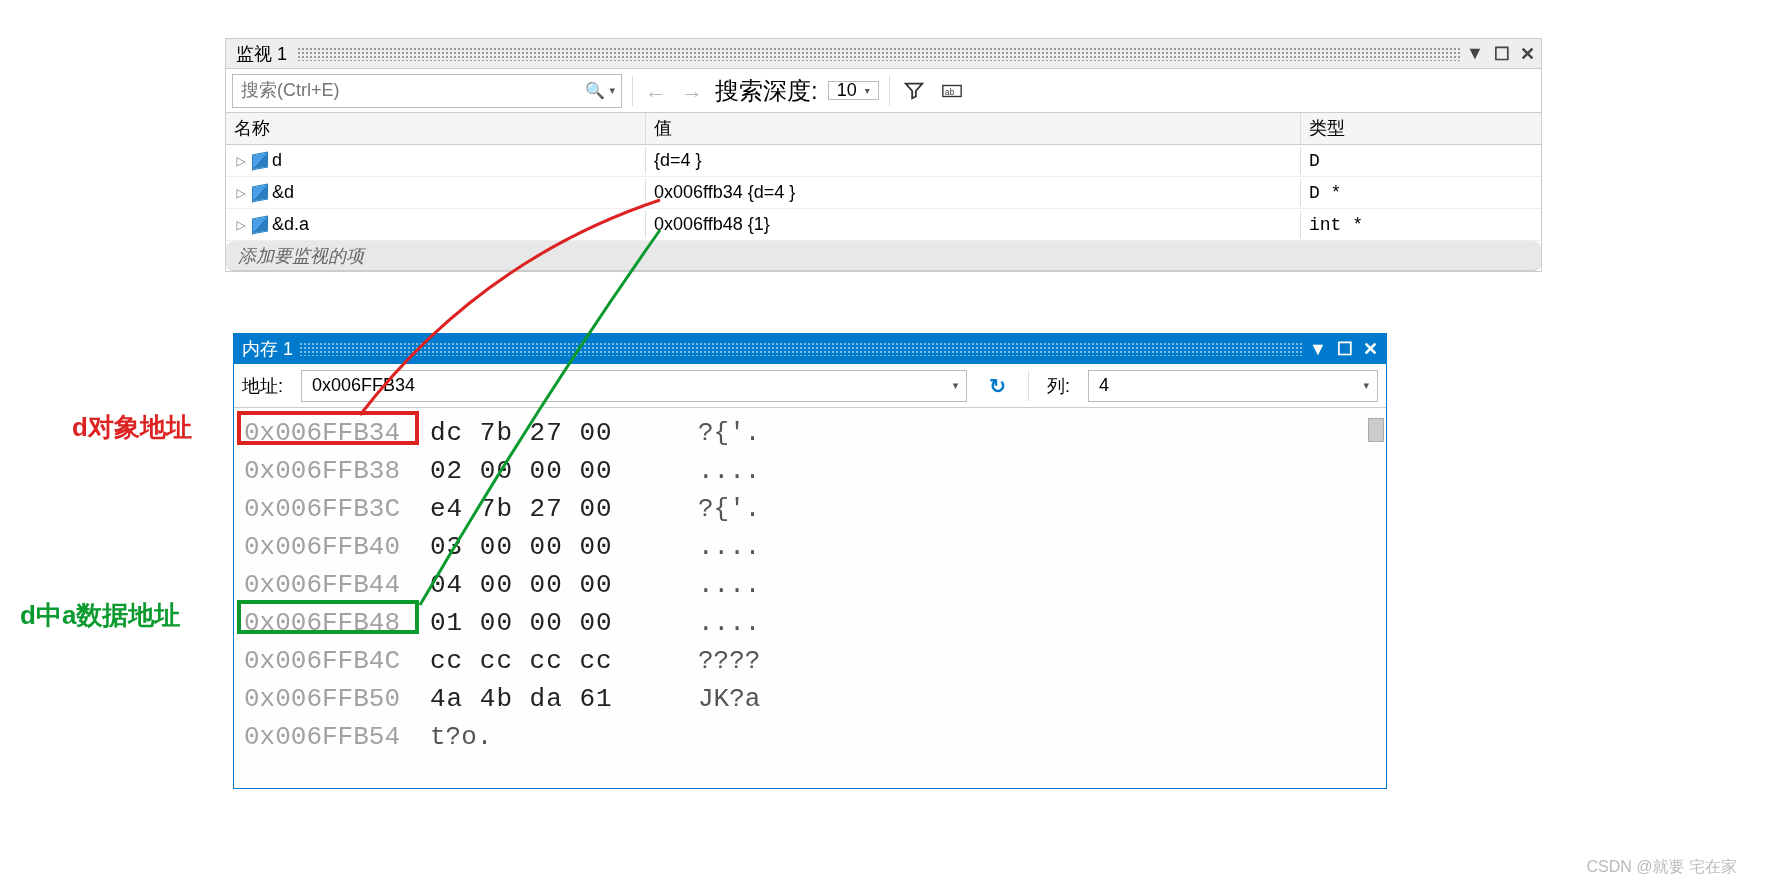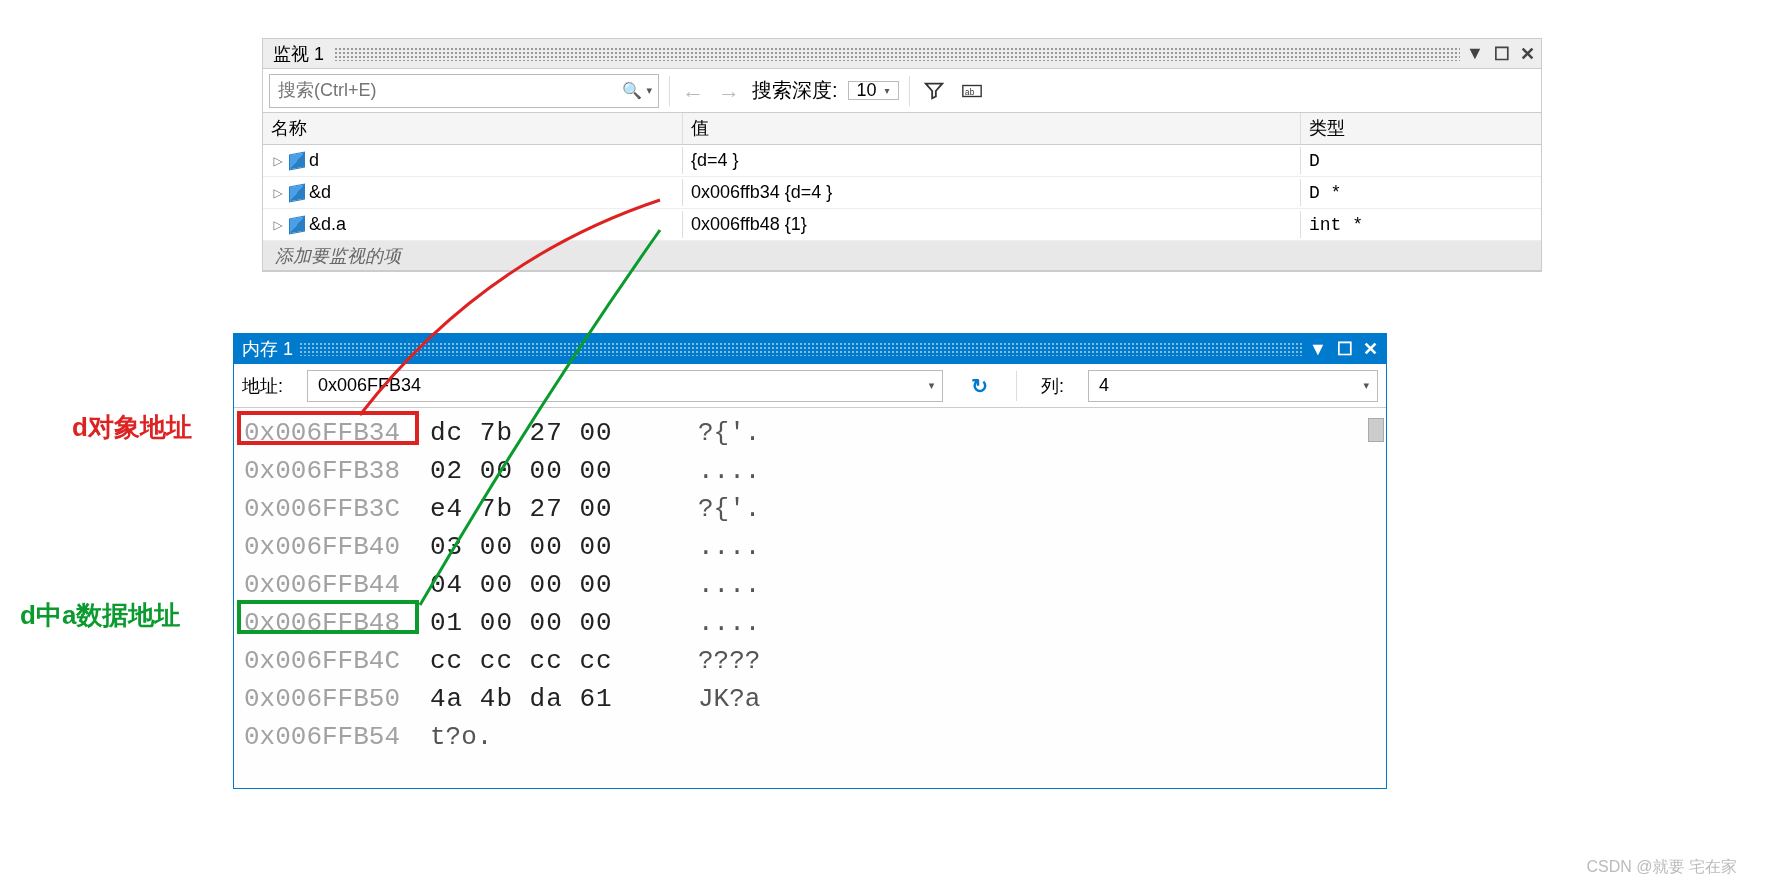--- a/index.html
+++ b/index.html
@@ -7,21 +7,20 @@
     margin: 0;
     font-family: "Microsoft YaHei", "Segoe UI", sans-serif;
     font-size: 18px;
     background: #fff;
     color: #000;
   }
   .canvas { position: relative; width: 1767px; height: 888px; }
   .watch-panel {
     position: absolute; left: 225px; top: 38px; right: 225px;
     border: 1px solid #ccc;
-    margin-left: 37px;
   }
   .panel-titlebar {
     display: flex; align-items: center; height: 30px;
     background: #eee; border-bottom: 1px solid #ccc;
     padding: 0 6px; position: relative;
   }
   .panel-titlebar .title { font-size: 18px; padding: 0 4px; }
   .dotted-fill {
     flex: 1; height: 14px; margin: 0 6px;
     background-image: radial-gradient(#999 1px, transparent 1px);
@@ -37,21 +36,21 @@
     display: flex; align-items: center; width: 390px; height: 34px;
     border: 1px solid #bbb; padding: 0 6px; background: #fff;
   }
   .searchbox input {
     flex: 1; border: none; outline: none; font: inherit; color: #777; background: transparent;
   }
   .searchbox .mag { font-size: 16px; color: #555; }
   .searchbox .dd-arrow { margin-left: 4px; color: #555; font-size: 11px; }
   .sep { width: 1px; height: 30px; background: #ddd; }
   .navarrow { color: #bbb; font-size: 22px; font-weight: bold; padding: 0 2px; }
-  .depth-label { font-size: 20px; }
+  .depth-label { font-size: 24px; }
   .depth-select {
     display: inline-flex; align-items: center; border: 1px solid #bbb;
     height: 19px; padding: 0 8px; gap: 8px;
   }
   .depth-select .arr { font-size: 10px; color: #555; }
   .tb-icon {
     display: inline-flex; align-items: center; justify-content: center;
     width: 28px; height: 28px; font-family: Liberation Mono, monospace;
   }
   .tb-icon svg { width: 22px; height: 22px; }
@@ -72,38 +71,39 @@
   .objicon {
     display: inline-block; width: 16px; height: 16px;
     background: linear-gradient(135deg,#4aa0e8 50%,#2a7ec2 50%);
     transform: skewY(-10deg);
     border: 1px solid #2a7ec2;
   }
   .add-row {
     background: #e8e8e8; font-style: italic; color: #666;
     height: 30px; display: flex; align-items: center; padding-left: 12px;
     border-bottom: 1px solid #ccc;
+    border-radius: 8px;
   }
 
   .memory-panel {
     position: absolute; left: 233px; top: 333px; width: 1154px;
     border: 1px solid #007acc;
   }
   .mem-titlebar {
     display: flex; align-items: center; height: 30px;
     background: #007acc; color: #fff; padding: 0 8px;
   }
   .mem-titlebar .title { font-size: 18px; }
   .mem-titlebar .dotted-fill {
     background-image: radial-gradient(rgba(255,255,255,0.5) 1px, transparent 1px);
   }
   .mem-titlebar .winbtns { color: #fff; }
   .mem-toolbar {
     display: flex; align-items: center; height: 44px;
-    padding: 6px 8px; gap: 24px; border-bottom: 1px solid #ccc;
+    padding: 6px 8px; gap: 18px; border-bottom: 1px solid #ccc;
   }
   .addr-label { }
   .addr-input {
     flex: 1; display: flex; align-items: center; border: 1px solid #bbb;
     height: 32px; padding: 0 8px; justify-content: space-between;
   }
   .addr-input input { border:none; outline:none; font:inherit; flex:1; background:transparent;}
   .refresh { color: #007acc; font-size: 20px; font-weight: bold; padding:0 4px;}
   .col-label {}
   .col-input {

